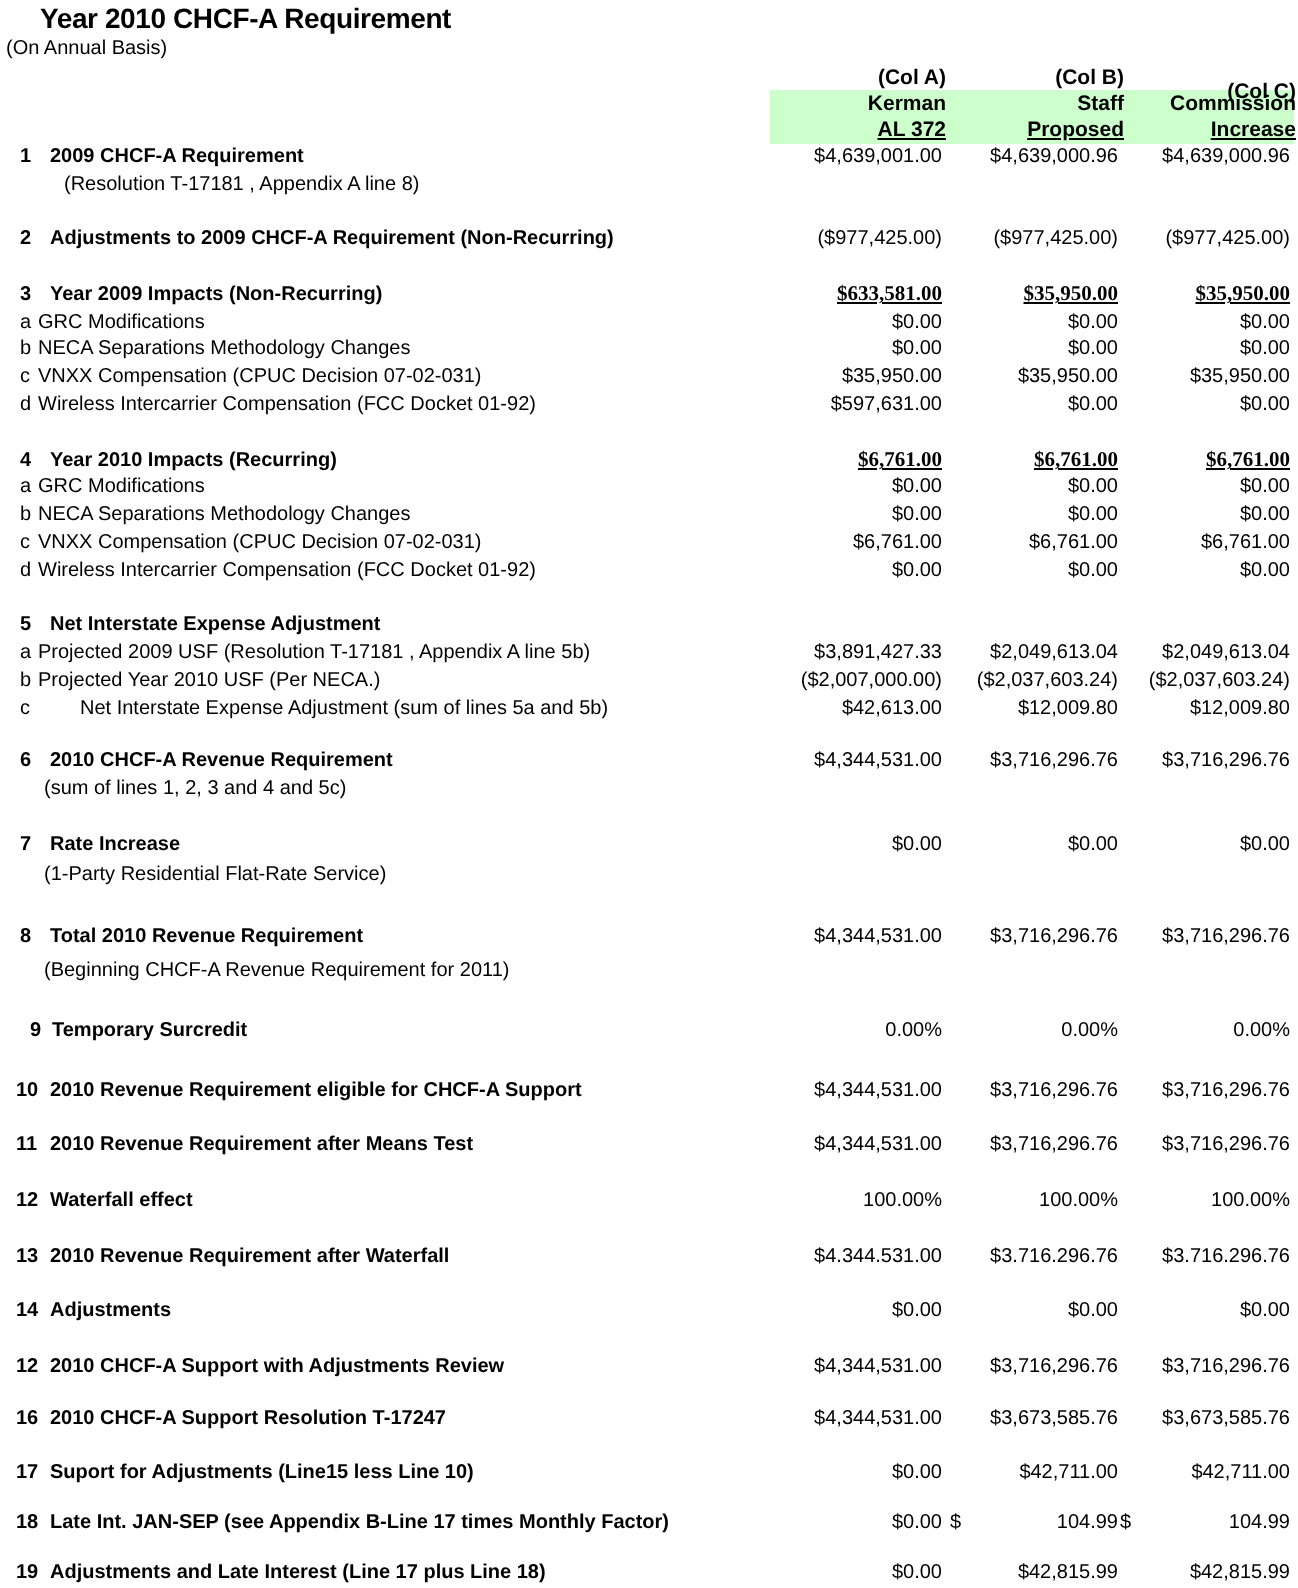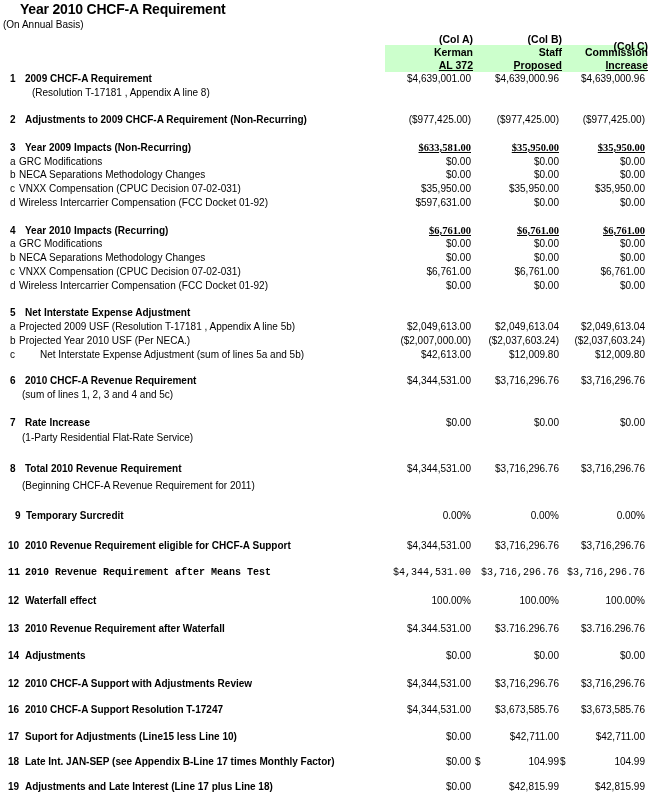--- a/index.html
+++ b/index.html
@@ -159,21 +159,21 @@
   <span class="lbl b">
       <span class="num">5</span>
       <span class="txt">Net Interstate Expense Adjustment</span>
     </span>
 </div>
 <div class="row" style="top:321px;">
   <span class="lbl">
       <span class="num">a</span>
       <span class="txt" style="left:14px">Projected 2009 USF (Resolution T-17181 , Appendix A line 5b)</span>
     </span>
-  <span class="val va">$2,049,613.00</span>
+  <span class="val va">$3,891,427.33</span>
   <span class="val vb">$2,049,613.04</span>
   <span class="val vc">$2,049,613.04</span>
 </div>
 <div class="row" style="top:335px;">
   <span class="lbl">
       <span class="num">b</span>
       <span class="txt" style="left:14px">Projected Year 2010 USF (Per NECA.)</span>
     </span>
   <span class="val va">($2,007,000.00)</span>
   <span class="val vb">($2,037,603.24)</span>
@@ -241,21 +241,21 @@
 <div class="row" style="top:540px;">
   <span class="lbl b" style="left:3px">
       <span class="num">10</span>
       <span class="txt" style="left:22px">2010 Revenue Requirement eligible for CHCF-A Support</span>
     </span>
   <span class="val va">$4,344,531.00</span>
   <span class="val vb">$3,716,296.76</span>
   <span class="val vc">$3,716,296.76</span>
 </div>
 
-<div class="row" style="top:567px;font-family:Liberation Mono, monospace;">
+<div class="row" style="top:567px;">
   <span class="lbl b" style="left:3px">
       <span class="num">11</span>
       <span class="txt" style="left:22px">2010 Revenue Requirement after Means Test</span>
     </span>
   <span class="val va">$4,344,531.00</span>
   <span class="val vb">$3,716,296.76</span>
   <span class="val vc">$3,716,296.76</span>
 </div>
 
 <div class="row" style="top:595px;">

